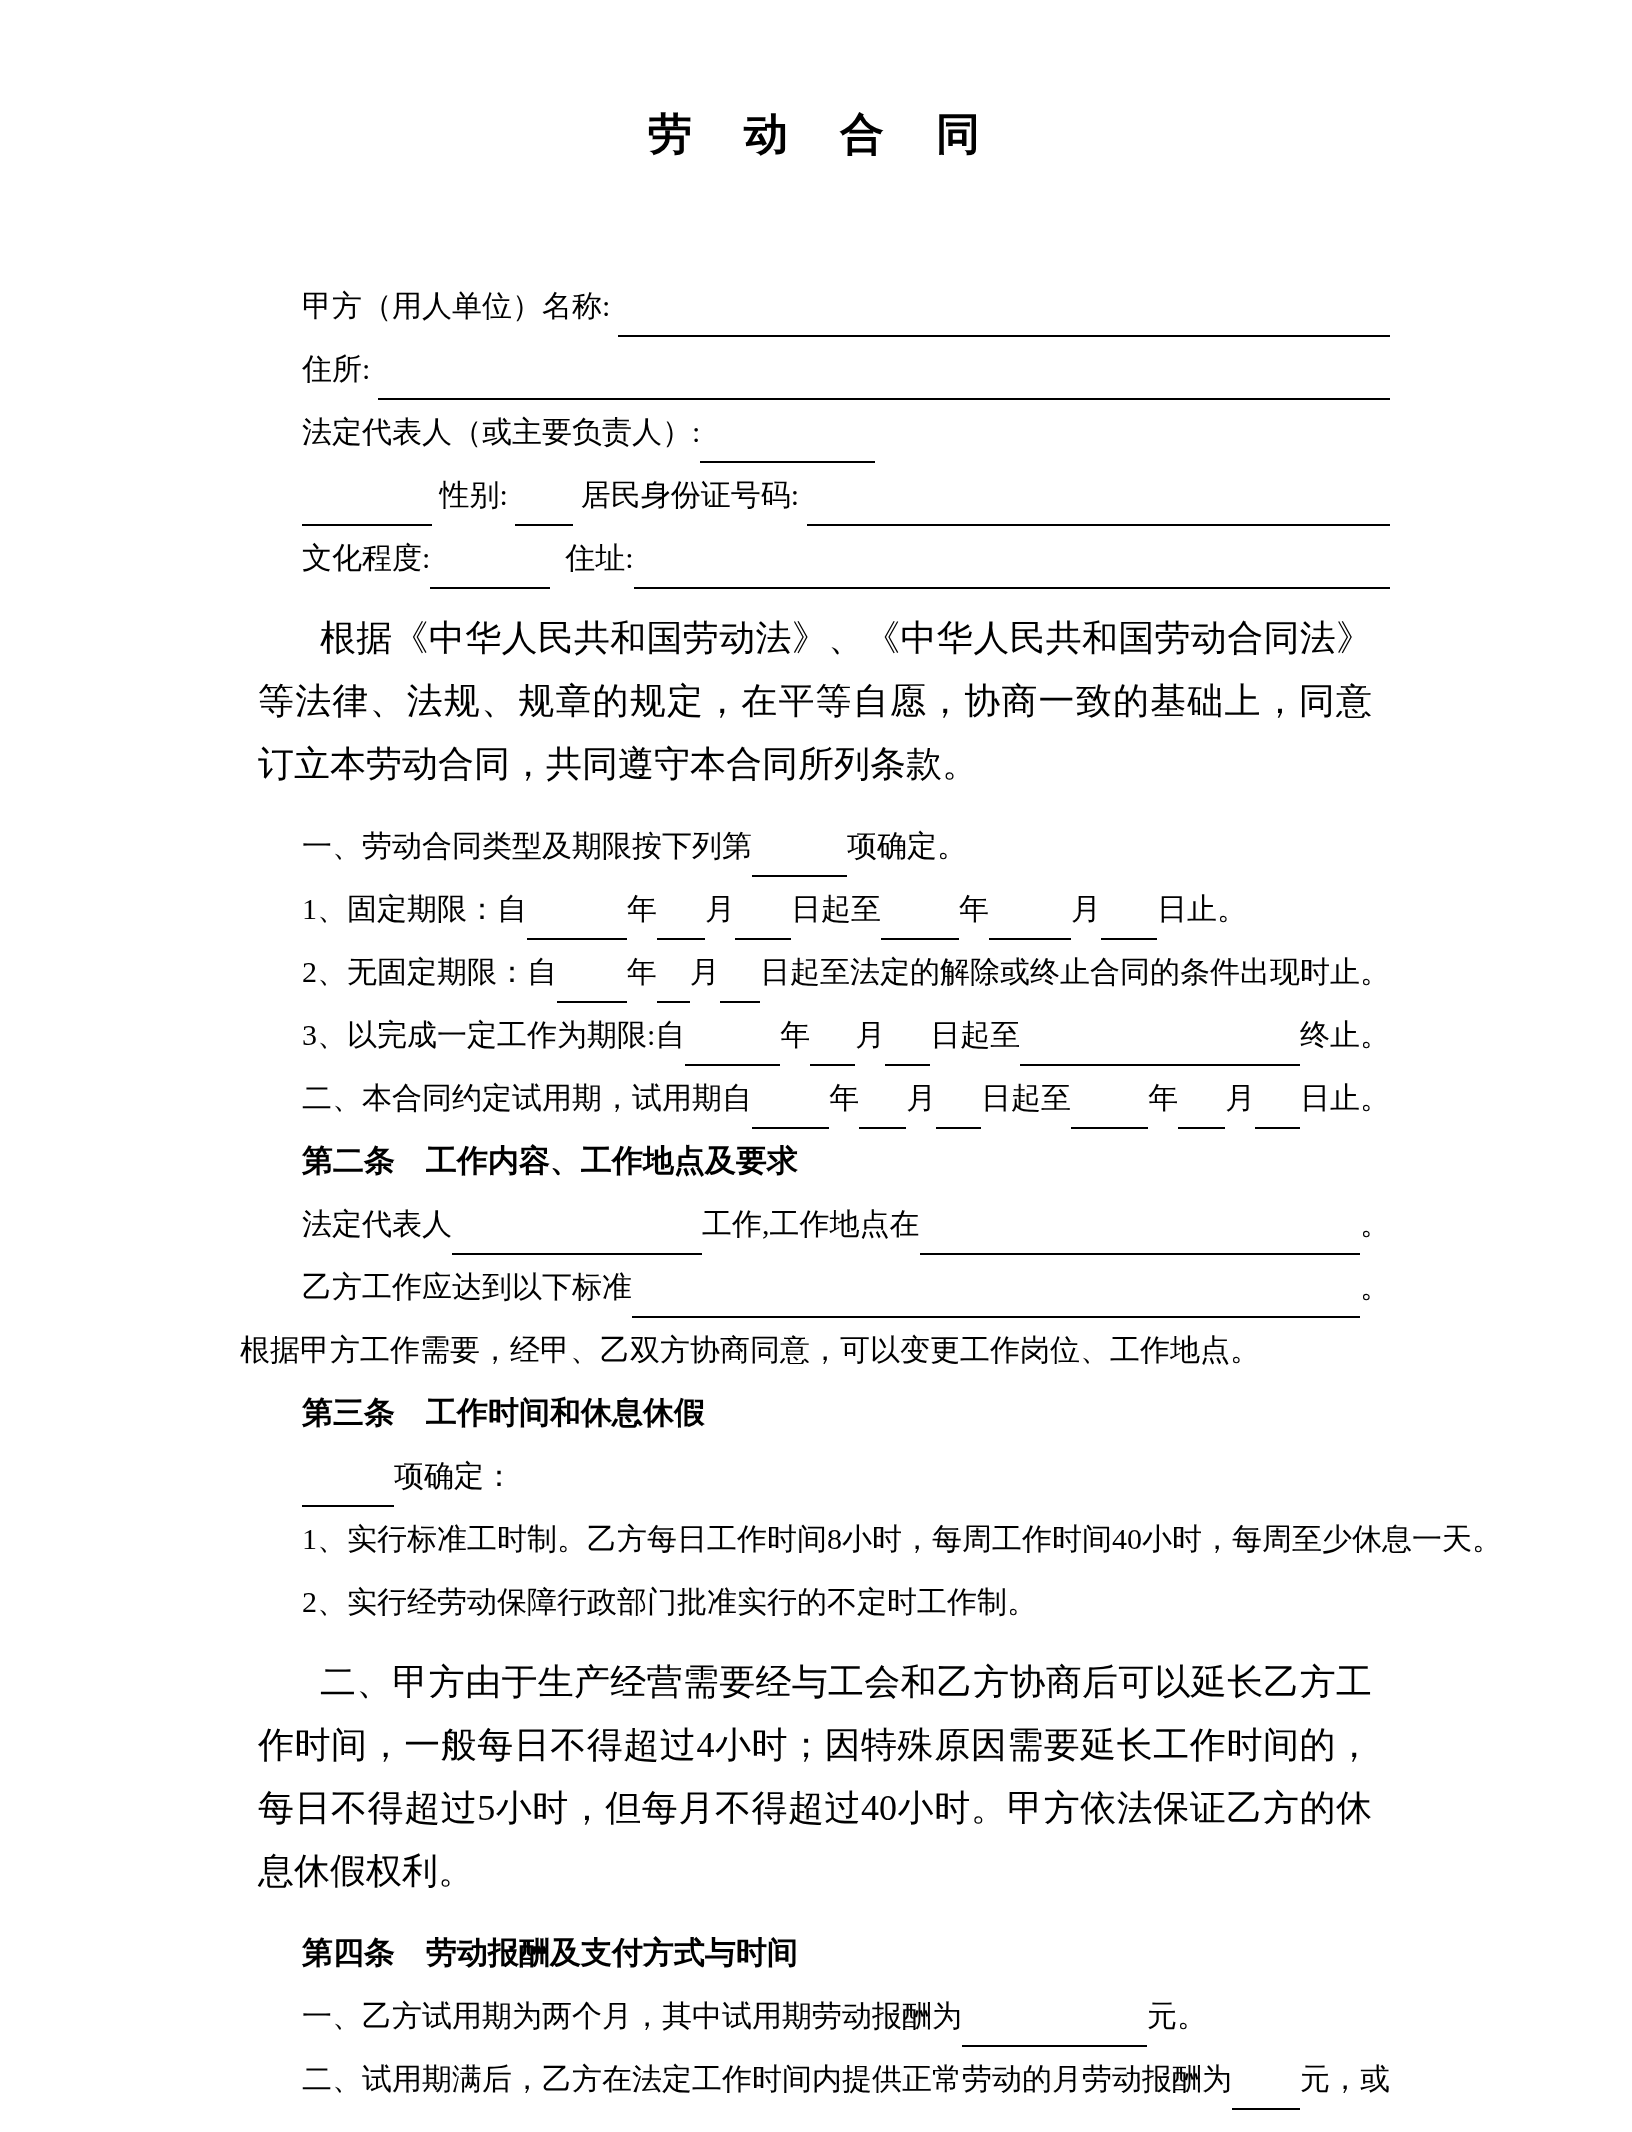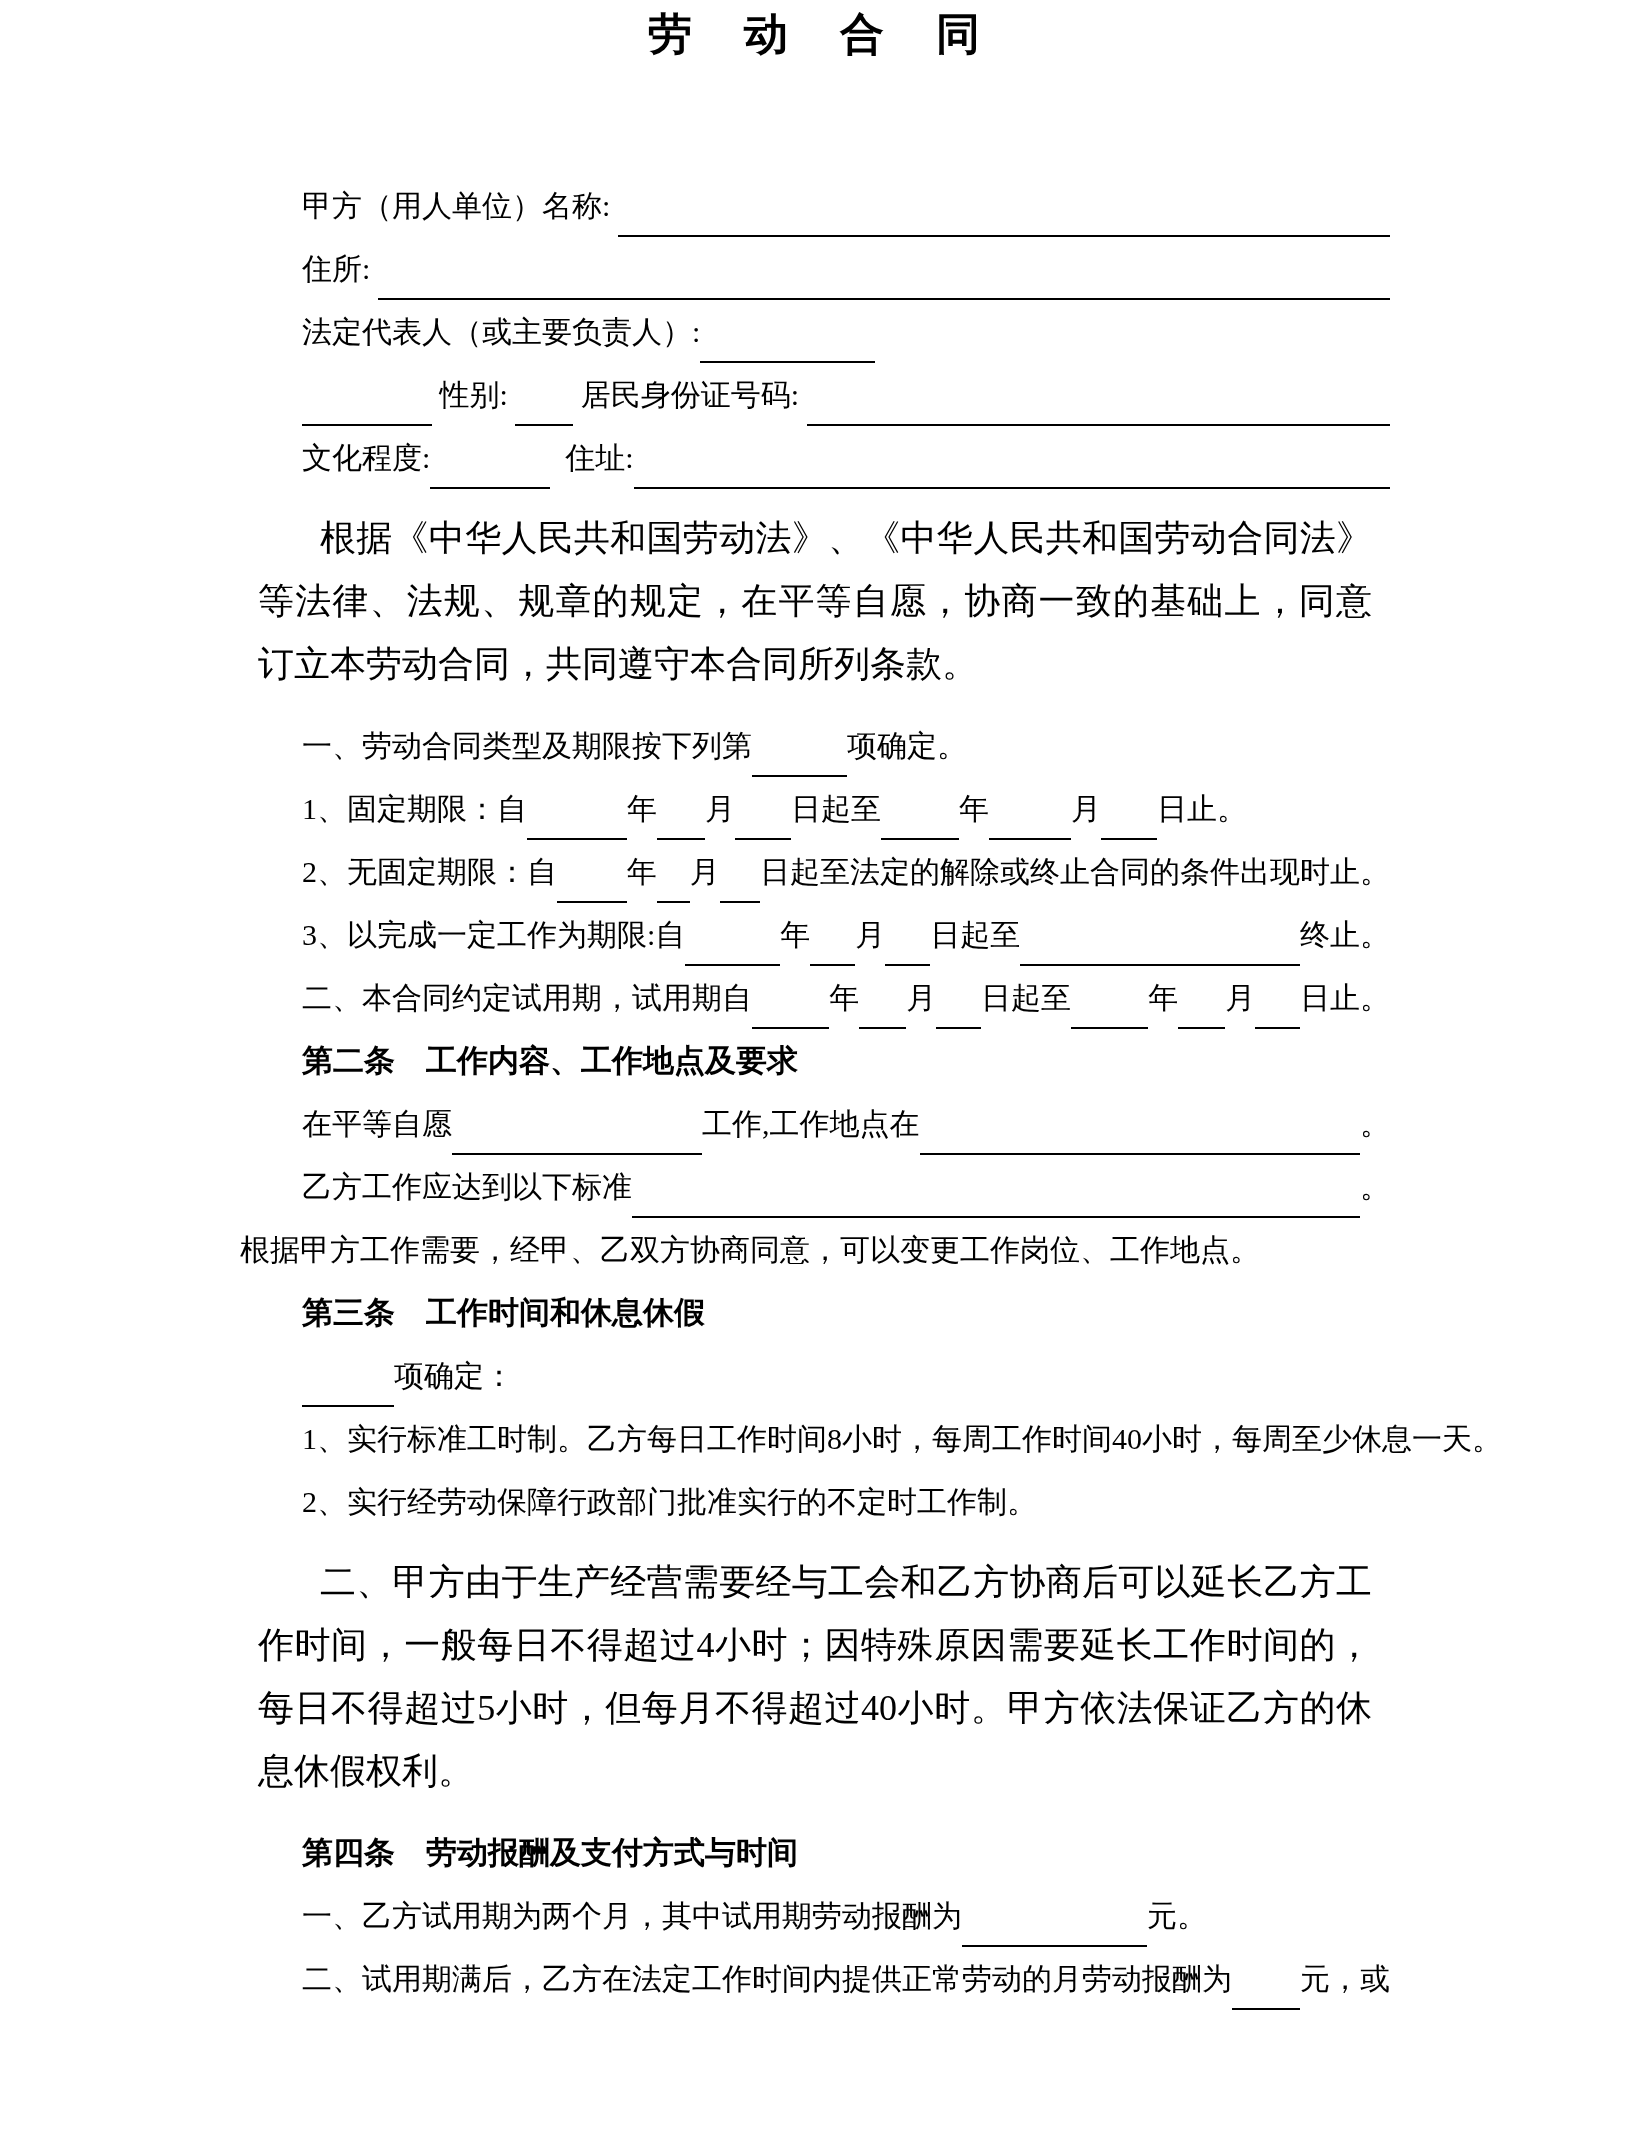--- a/index.html
+++ b/index.html
@@ -8,20 +8,21 @@
     width: 1632px;
     height: 2132px;
     margin: 0 auto;
     background: #ffffff;
     color: #000000;
     font-family: "Liberation Serif", "DejaVu Serif", serif;
     box-sizing: border-box;
     overflow: hidden;
   }
   .title {
+    padding-top: 100px;
     text-align: center;
     font-size: 44px;
     font-weight: bold;
     line-height: 70px;
     letter-spacing: 4px;
   }
   .doc-body {
     margin-top: 104px;
     padding: 0 242px 0 240px;
   }
@@ -68,21 +69,21 @@
       <div class="line fill indent"><span class="txt">法定代表人（或主要负责人）:</span><span class="blank" style="width: 175px;"></span></div>
       <div class="line fill indent"><span class="blank" style="width: 130px;"></span><span class="txt"> 性别: </span><span class="blank" style="width: 58px;"></span><span class="txt"> 居民身份证号码: </span><span class="blank fill"></span></div>
       <div class="line fill indent"><span class="txt">文化程度:</span><span class="blank" style="width: 120px;"></span><span class="txt">  住址:</span><span class="blank fill"></span></div>
       <p class="para">根据《中华人民共和国劳动法》、《中华人民共和国劳动合同法》等法律、法规、规章的规定，在平等自愿，协商一致的基础上，同意订立本劳动合同，共同遵守本合同所列条款。</p>
       <div class="line fill indent"><span class="txt">一、劳动合同类型及期限按下列第</span><span class="blank" style="width: 95px;"></span><span class="txt">项确定。</span></div>
       <div class="line fill indent"><span class="txt">1、固定期限：自</span><span class="blank" style="width: 100px;"></span><span class="txt">年</span><span class="blank" style="width: 48px;"></span><span class="txt">月</span><span class="blank" style="width: 56px;"></span><span class="txt">日起至</span><span class="blank" style="width: 78px;"></span><span class="txt">年</span><span class="blank" style="width: 82px;"></span><span class="txt">月</span><span class="blank" style="width: 56px;"></span><span class="txt">日止。</span></div>
       <div class="line fill indent"><span class="txt">2、无固定期限：自</span><span class="blank" style="width: 95px;"></span><span class="txt">年</span><span class="blank" style="width: 45px;"></span><span class="txt">月</span><span class="blank" style="width: 55px;"></span><span class="txt">日起至法定的解除或终止合同的条件出现时止。</span></div>
       <div class="line fill indent"><span class="txt">3、以完成一定工作为期限:自</span><span class="blank" style="width: 95px;"></span><span class="txt">年</span><span class="blank" style="width: 45px;"></span><span class="txt">月</span><span class="blank" style="width: 45px;"></span><span class="txt">日起至</span><span class="blank fill"></span><span class="txt">终止。</span></div>
       <div class="line fill indent"><span class="txt">二、本合同约定试用期，试用期自</span><span class="blank" style="width: 95px;"></span><span class="txt">年</span><span class="blank" style="width: 58px;"></span><span class="txt">月</span><span class="blank" style="width: 55px;"></span><span class="txt">日起至</span><span class="blank" style="width: 95px;"></span><span class="txt">年</span><span class="blank" style="width: 58px;"></span><span class="txt">月</span><span class="blank" style="width: 55px;"></span><span class="txt">日止。</span></div>
       <div class="line heading indent"><span class="txt">第二条　工作内容、工作地点及要求</span></div>
-      <div class="line fill indent"><span class="txt">在平等自愿</span><span class="blank" style="width: 250px;"></span><span class="txt">工作,工作地点在</span><span class="blank fill"></span><span class="txt">。</span></div>
+      <div class="line fill indent"><span class="txt">法定代表人</span><span class="blank" style="width: 250px;"></span><span class="txt">工作,工作地点在</span><span class="blank fill"></span><span class="txt">。</span></div>
       <div class="line fill indent"><span class="txt">乙方工作应达到以下标准</span><span class="blank fill"></span><span class="txt">。</span></div>
       <div class="line fill"><span class="txt">根据甲方工作需要，经甲、乙双方协商同意，可以变更工作岗位、工作地点。</span></div>
       <div class="line heading indent"><span class="txt">第三条　工作时间和休息休假</span></div>
       <div class="line fill indent"><span class="blank" style="width: 92px;"></span><span class="txt">项确定：</span></div>
       <div class="line fill indent"><span class="txt">1、实行标准工时制。乙方每日工作时间8小时，每周工作时间40小时，每周至少休息一天。</span></div>
       <div class="line fill indent"><span class="txt">2、实行经劳动保障行政部门批准实行的不定时工作制。</span></div>
       <p class="para">二、甲方由于生产经营需要经与工会和乙方协商后可以延长乙方工作时间，一般每日不得超过4小时；因特殊原因需要延长工作时间的，每日不得超过5小时，但每月不得超过40小时。甲方依法保证乙方的休息休假权利。</p>
       <div class="line heading indent"><span class="txt">第四条　劳动报酬及支付方式与时间</span></div>
       <div class="line fill indent"><span class="txt">一、乙方试用期为两个月，其中试用期劳动报酬为</span><span class="blank" style="width: 185px;"></span><span class="txt">元。</span></div>
       <div class="line fill indent"><span class="txt">二、试用期满后，乙方在法定工作时间内提供正常劳动的月劳动报酬为</span><span class="blank" style="width: 150px;"></span><span class="txt">元，或</span></div>

